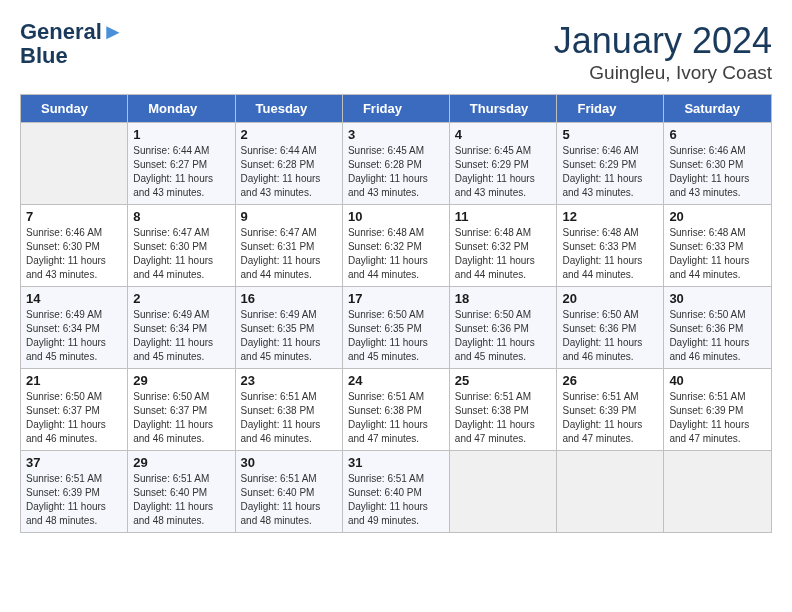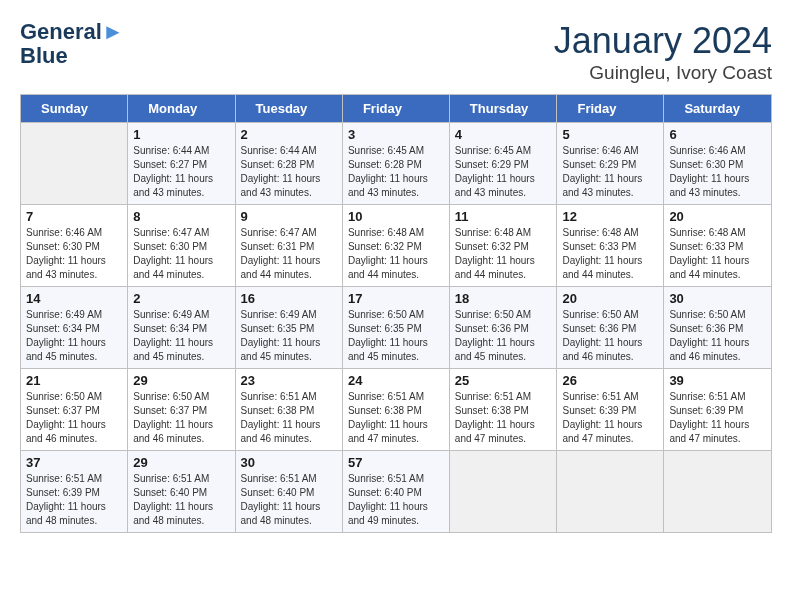--- a/index.html
+++ b/index.html
@@ -218,39 +218,39 @@
         </td>
         <td>
           <span class="day-num">25</span>
           <div class="day-info">Sunrise: 6:51 AM<br>Sunset: 6:38 PM<br>Daylight: 11 hours and 47 minutes.</div>
         </td>
         <td>
           <span class="day-num">26</span>
           <div class="day-info">Sunrise: 6:51 AM<br>Sunset: 6:39 PM<br>Daylight: 11 hours and 47 minutes.</div>
         </td>
         <td>
-          <span class="day-num">39</span>
+          <span class="day-num">40</span>
           <div class="day-info">Sunrise: 6:51 AM<br>Sunset: 6:39 PM<br>Daylight: 11 hours and 47 minutes.</div>
         </td>
       </tr>
       <tr>
         <td>
           <span class="day-num">37</span>
           <div class="day-info">Sunrise: 6:51 AM<br>Sunset: 6:39 PM<br>Daylight: 11 hours and 48 minutes.</div>
         </td>
         <td>
           <span class="day-num">29</span>
           <div class="day-info">Sunrise: 6:51 AM<br>Sunset: 6:40 PM<br>Daylight: 11 hours and 48 minutes.</div>
         </td>
         <td>
           <span class="day-num">30</span>
           <div class="day-info">Sunrise: 6:51 AM<br>Sunset: 6:40 PM<br>Daylight: 11 hours and 48 minutes.</div>
         </td>
         <td>
-          <span class="day-num">57</span>
+          <span class="day-num">31</span>
           <div class="day-info">Sunrise: 6:51 AM<br>Sunset: 6:40 PM<br>Daylight: 11 hours and 49 minutes.</div>
         </td>
         <td class="empty"></td>
         <td class="empty"></td>
         <td class="empty"></td>
       </tr>
     </tbody>
 </table>
 
 </body></html>

